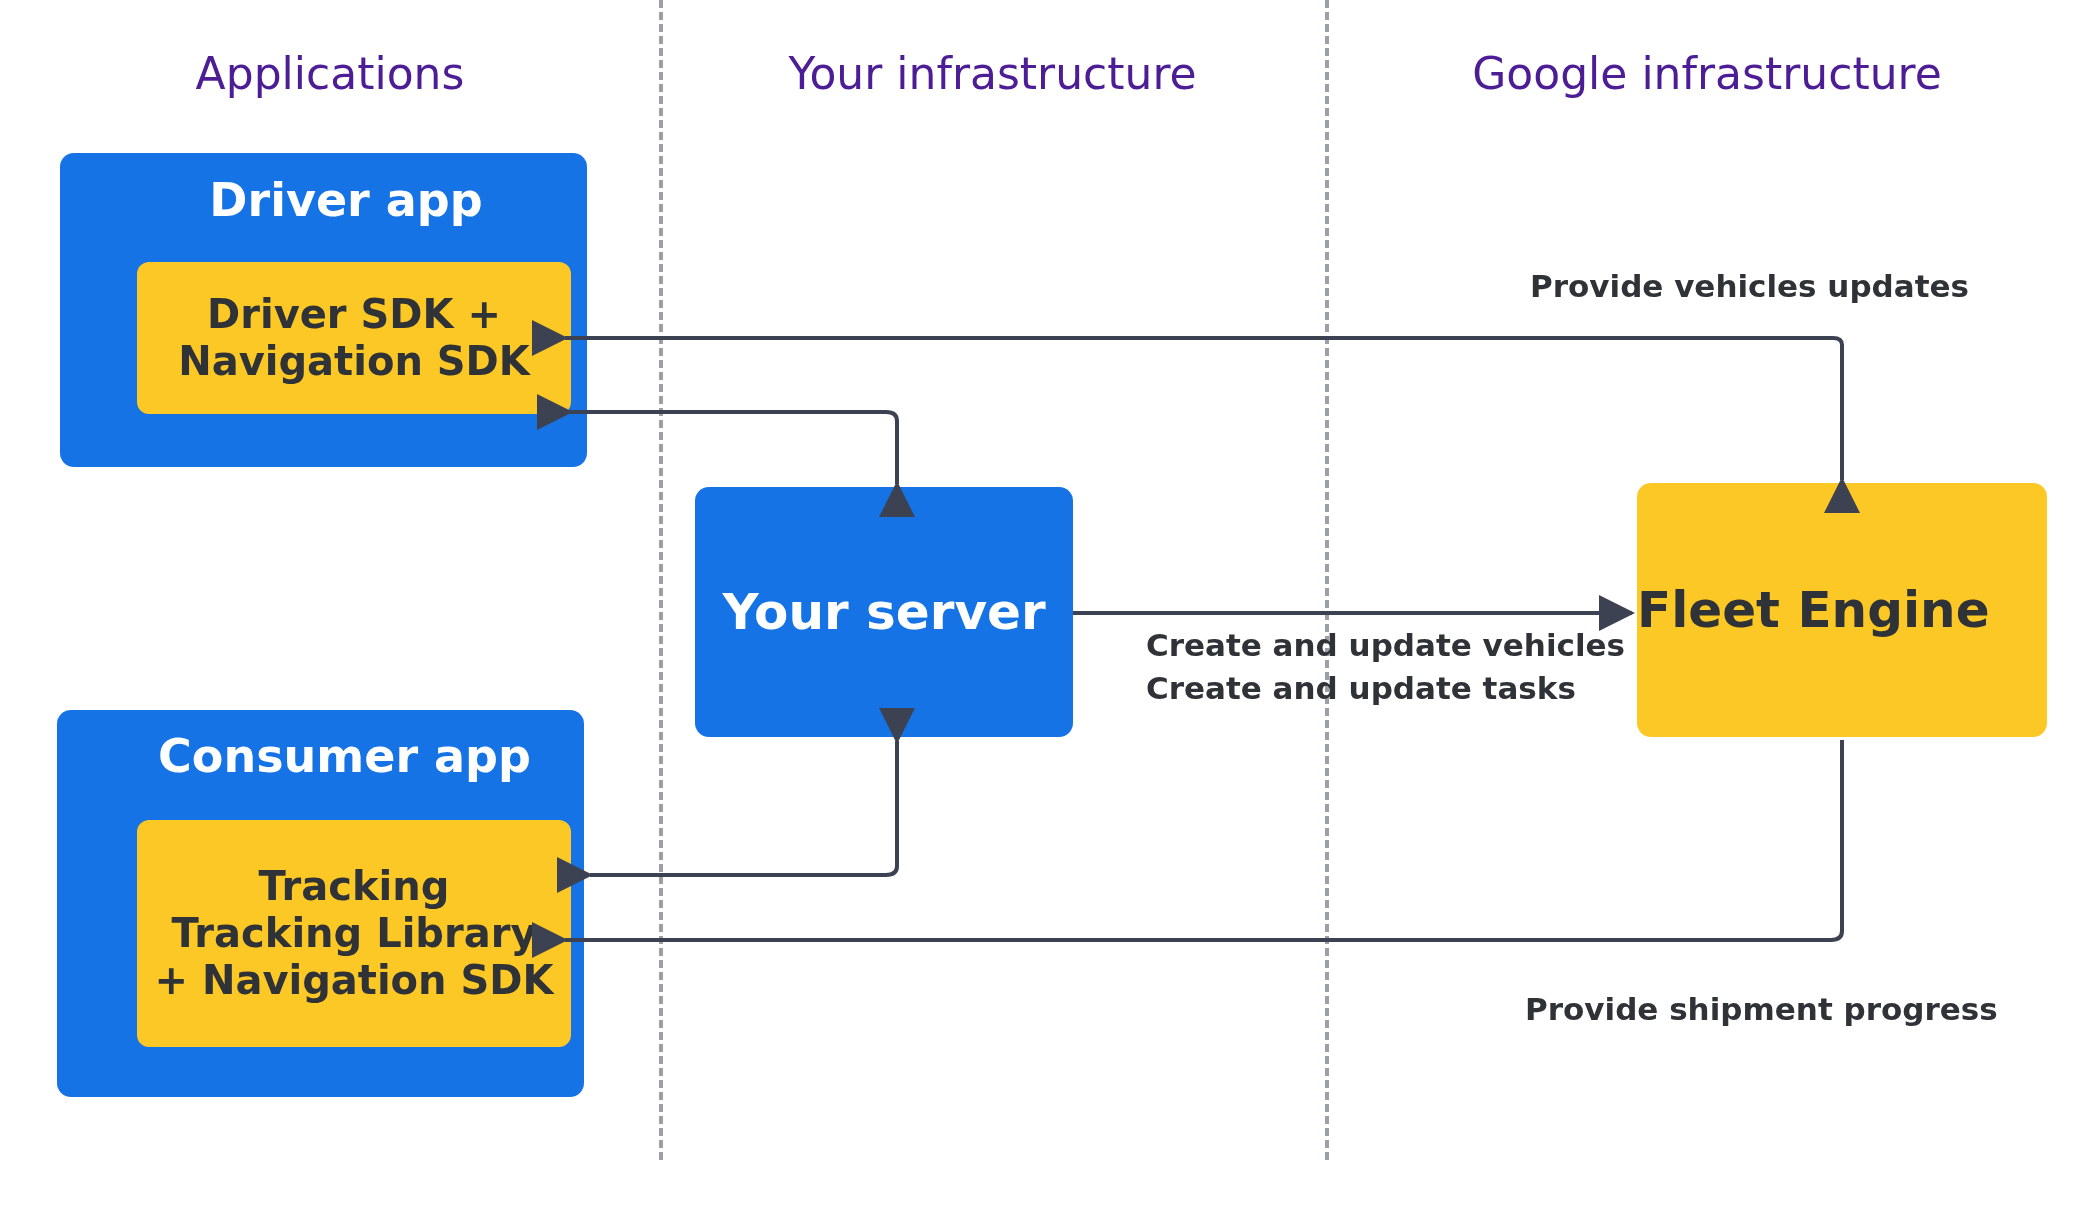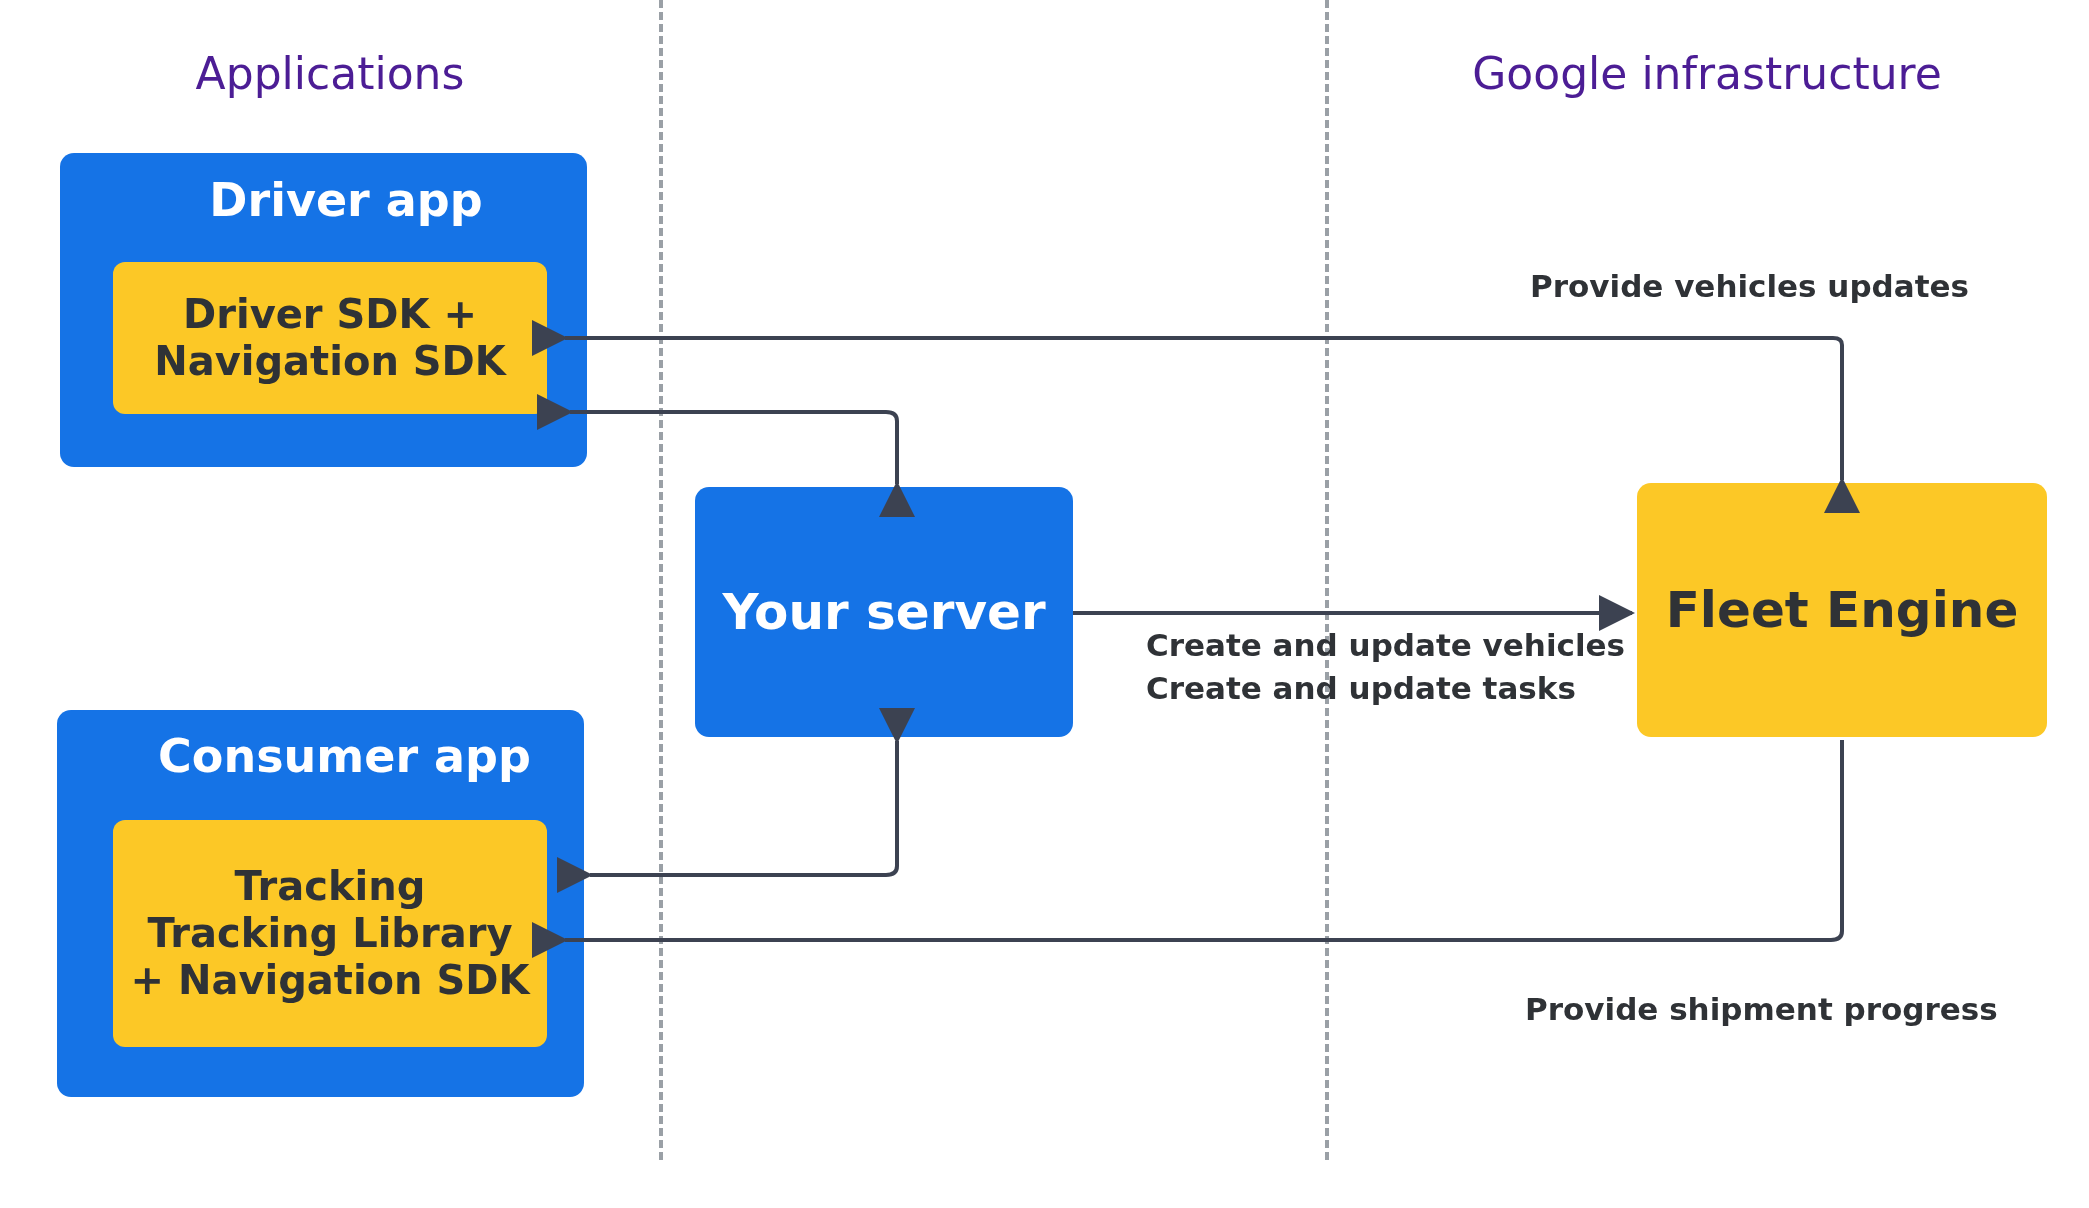--- a/index.html
+++ b/index.html
@@ -69,20 +69,21 @@
     color: #2f3236;
     font-size: 40px;
     font-weight: bold;
     line-height: 1.18;
     display: flex;
     align-items: center;
     justify-content: center;
     text-align: center;
     box-sizing: border-box;
     padding: 4px 10px;
+    margin-left: 24px;
   }
 
   
   #driver-app      { left: 60px;  top: 153px; width: 527px; height: 314px; }
   #driver-app-title{ top: 23px; margin-left: 45px; }
   #driver-sdk      { left: 113px; top: 262px; width: 434px; height: 152px; }
 
   
   #consumer-app       { left: 57px;  top: 710px; width: 527px; height: 387px; }
   #consumer-app-title { top: 22px; margin-left: 48px; }
@@ -96,21 +97,21 @@
   #your-server-label {
     color: #ffffff; font-size: 50px; font-weight: bold;
     white-space: nowrap; text-align: center;
   }
 
   
   #fleet-engine {
     position: absolute;
     left: 1637px; top: 483px; width: 410px; height: 254px;
     background: #fcc826; border-radius: 14px;
-    display: flex; align-items: center; justify-content: center;
+    display: flex; align-items: center; justify-content: flex-start;
     box-sizing: border-box;
   }
   #fleet-engine-label {
     color: #2f3236; font-size: 50px; font-weight: bold;
     white-space: nowrap; text-align: center;
   }
 
   
   #connectors {
     position: absolute;
@@ -132,20 +133,21 @@
   #label-create-vehicles  { left: 1146px; top: 627px; }
   #label-create-tasks     { left: 1146px; top: 670px; }
   #label-shipment-progress{ left: 1525px; top: 991px; }
 </style>
 </head>
 <body>
 
 <div id="canvas">
 
   <div class="col-header" id="header-applications">Applications</div>
+  <div class="col-header" id="header-your-infra">Your infrastructure</div>
   <div class="col-header" id="header-google-infra">Google infrastructure</div>
 
   <div class="divider" id="divider-left"></div>
   <div class="divider" id="divider-right"></div>
 
   <div class="app-box" id="driver-app">
     <div class="app-title" id="driver-app-title">Driver app</div>
   </div>
   <div class="sdk-box" id="driver-sdk">
     <div>

